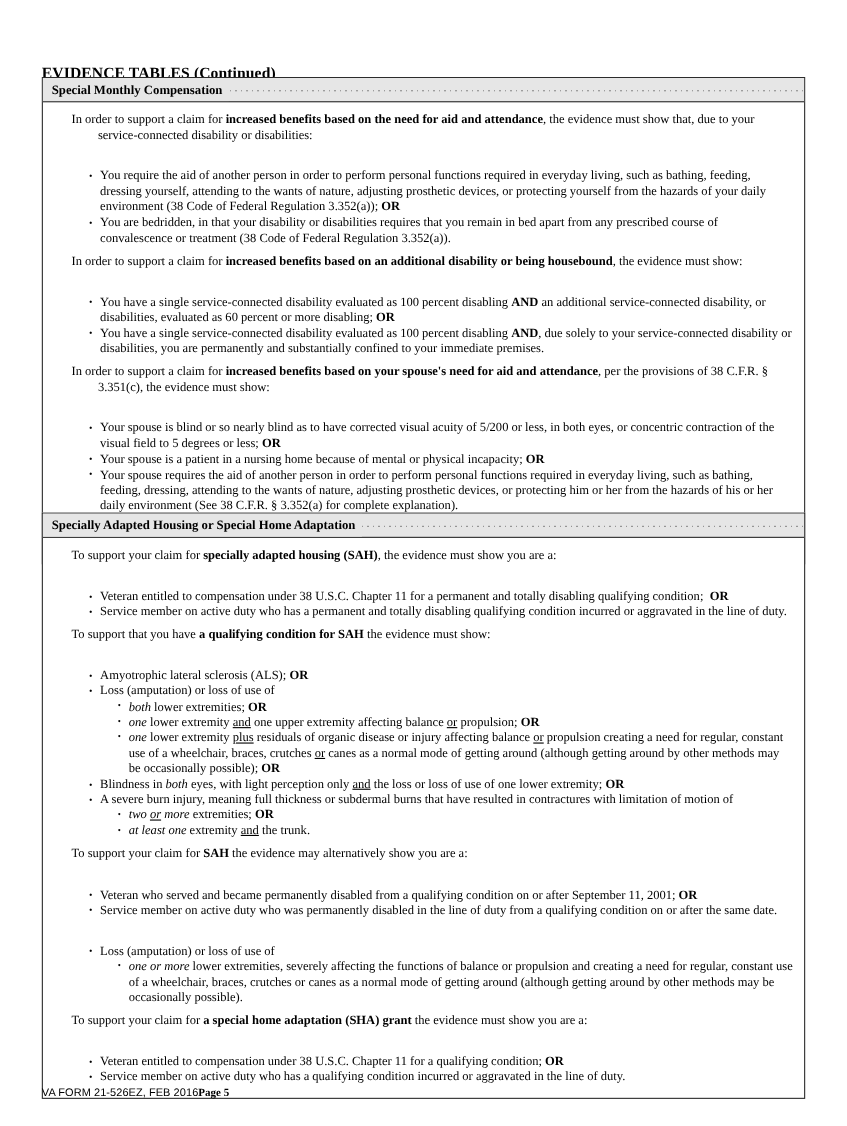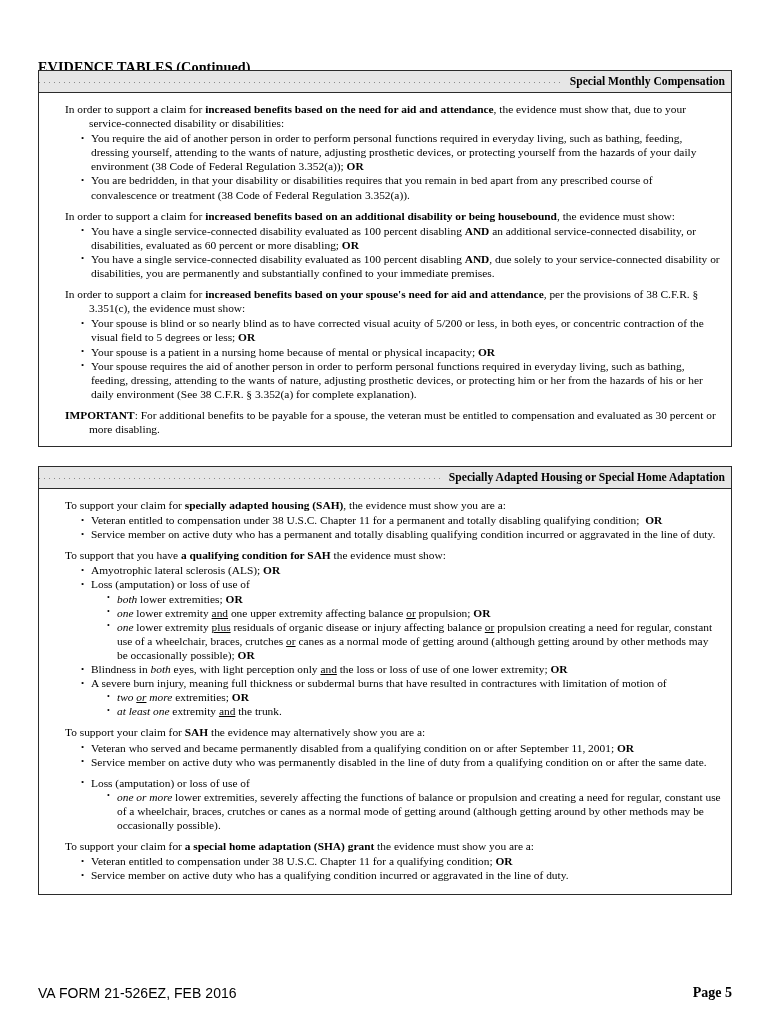--- a/index.html
+++ b/index.html
@@ -44,21 +44,20 @@
     box-sizing: border-box;
     border: 1.3px solid #2b2b2b;
     background: #ffffff;
   }
   .section-header {
     background: #e6e6e6;
     border-bottom: 1.3px solid #2b2b2b;
     height: 21px;
     position: relative;
     overflow: hidden;
-    text-align: right;
   }
   .section-header .dots {
     position: absolute;
     left: 0; right: 0;
     top: 11px;
     height: 1px;
     background-image: repeating-linear-gradient(
       to right,
       #8b8b8b 0px, #8b8b8b 1px,
       rgba(0,0,0,0) 1px, rgba(0,0,0,0) 5px
@@ -84,21 +83,21 @@
   
   p.para {
     margin: 0 0 0 16px;
     padding-left: 24px;
     text-indent: -24px;
     font-size: 11.4px;
     line-height: 14.1px;
   }
 
   ul.lvl1 {
-    margin: 1px 0 7px 0;
+    margin: 23px 0 7px 0;
     padding: 0 0 0 32px;
     list-style: none;
   }
   ul.lvl1 > li {
     position: relative;
     padding-left: 10px;
     margin: 0 0 0 0;
     line-height: 14.1px;
   }
   ul.lvl1 > li::before {
@@ -134,24 +133,23 @@
   u { text-decoration: underline; }
 
   
   .footer {
     position: absolute;
     left: 38px;
     right: 38px;
     top: 986px;
     height: 14px;
     font-family: "Liberation Sans", "DejaVu Sans", sans-serif;
-    font-size: 14px;
+    font-size: 10px;
     font-weight: bold;
     display: flex;
-    justify-content: space-between;
     align-items: center;
   }
   .footer .form-id { font-weight: normal; letter-spacing: 0.05px; }
   .footer .page-num { font-weight: bold; font-family: Liberation Serif, serif; }
 </style>
 </head>
 <body>
 
 <div class="page">
 

